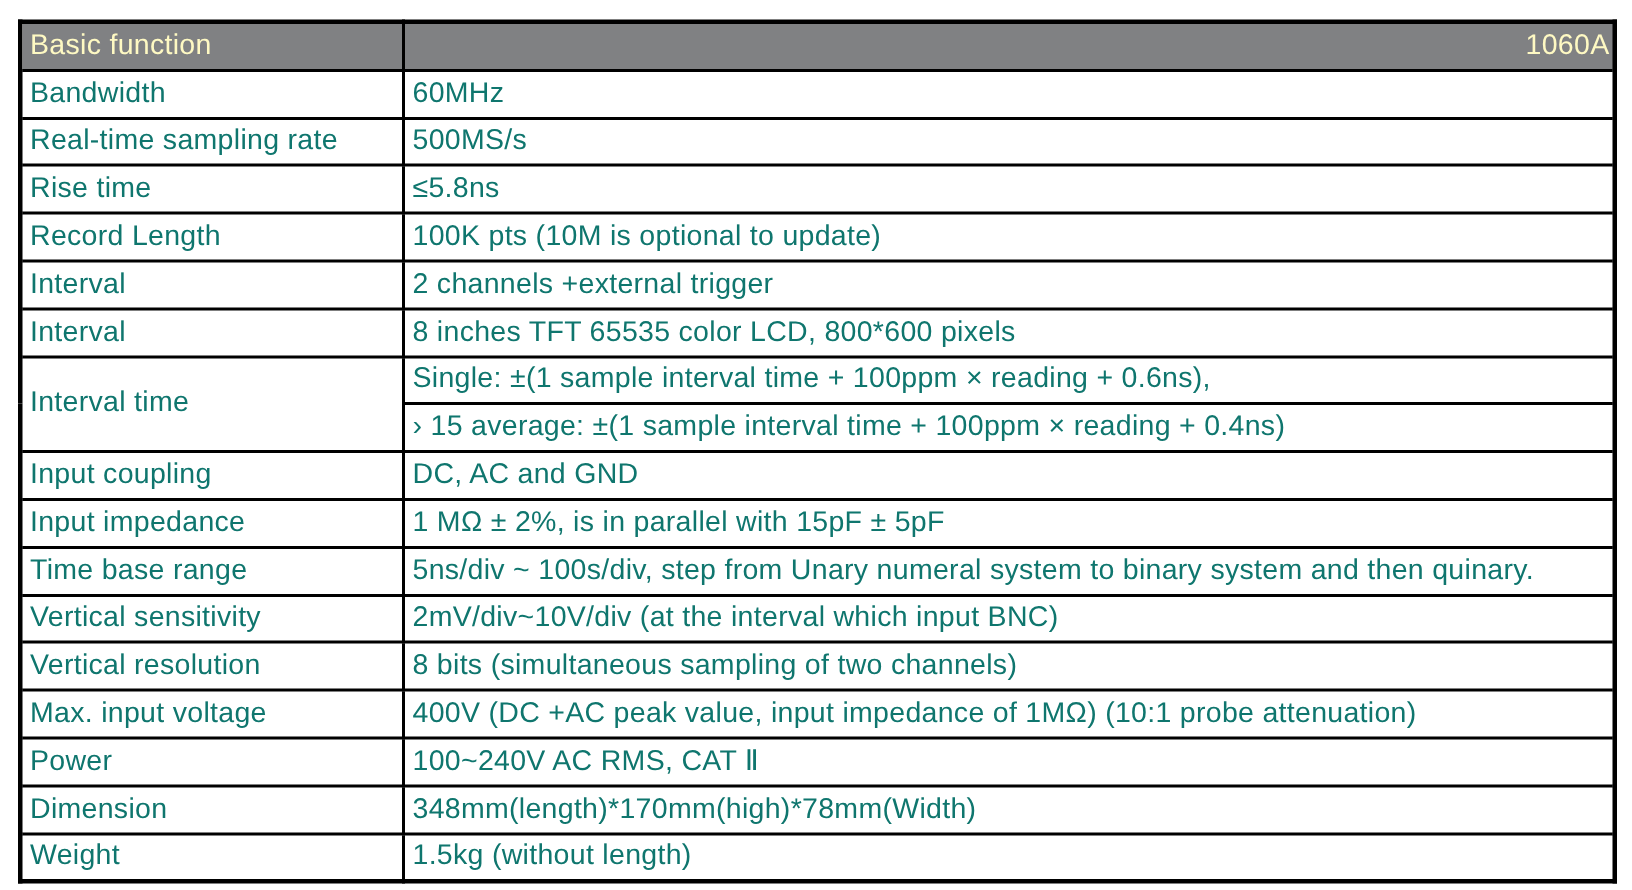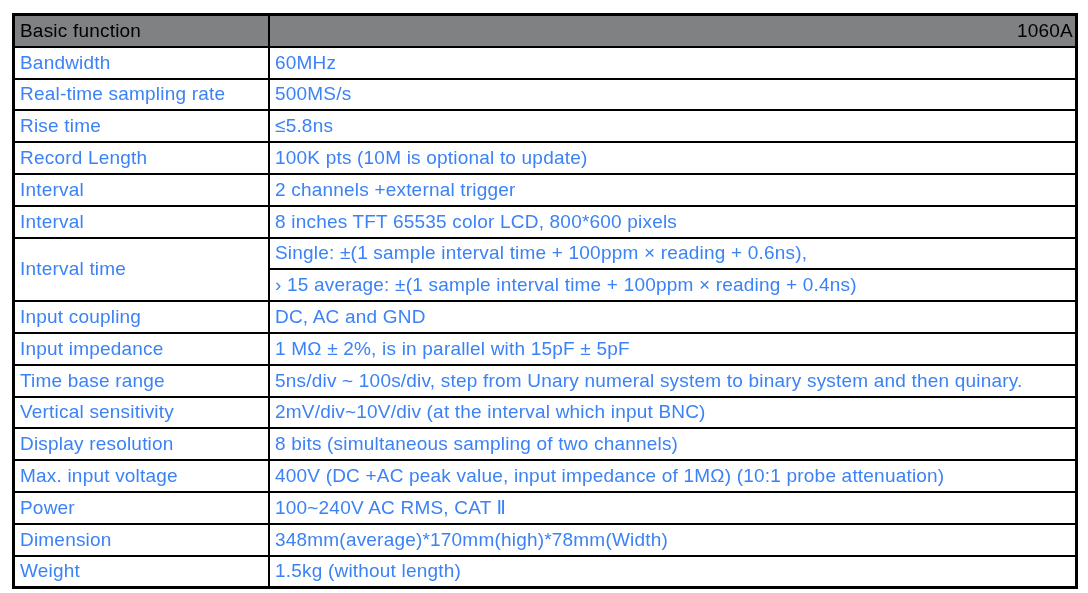--- a/index.html
+++ b/index.html
@@ -24,29 +24,29 @@
     border-collapse: collapse;
     table-layout: fixed;
     border: 3px solid #000000;
   }
   table.spec td {
     border: 2px solid #000000;
     height: 29.8px;
     padding: 0 2px 0 5px;
     font-size: 19px;
     letter-spacing: 0.2px;
-    color: #3b82f6;
+    color: #0f766e;
     vertical-align: middle;
     white-space: nowrap;
     overflow: hidden;
   }
   td.col-label { width: 246px; }
   tr.header-row td {
     background: #808183;
-    color: #000000;
+    color: #fef9c3;
     margin-top: 24px;
   }
   td.hdr-model {
     text-align: right;
   }
   td.val-small {
     font-size: 16.5px;
     letter-spacing: 0px;
   }
 </style>
@@ -113,37 +113,37 @@
         <td class="col-label">Time base range</td>
         <td class="val-small">5ns/div ~ 100s/div, step from Unary numeral system to binary system and then quinary.</td>
       </tr>
 
       <tr>
         <td class="col-label">Vertical sensitivity</td>
         <td>2mV/div~10V/div (at the interval which input BNC)</td>
       </tr>
 
       <tr>
-        <td class="col-label">Display resolution</td>
+        <td class="col-label">Vertical resolution</td>
         <td>8 bits (simultaneous sampling of two channels)</td>
       </tr>
 
       <tr>
         <td class="col-label">Max. input voltage</td>
         <td>400V (DC +AC peak value, input impedance of 1MΩ) (10:1 probe attenuation)</td>
       </tr>
 
       <tr>
         <td class="col-label">Power</td>
         <td>100~240V AC RMS, CAT Ⅱ</td>
       </tr>
 
       <tr>
         <td class="col-label">Dimension</td>
-        <td>348mm(average)*170mm(high)*78mm(Width)</td>
+        <td>348mm(length)*170mm(high)*78mm(Width)</td>
       </tr>
 
       <tr>
         <td class="col-label">Weight</td>
         <td>1.5kg (without length)</td>
       </tr>
     </tbody>
   </table>
 </div>
 

